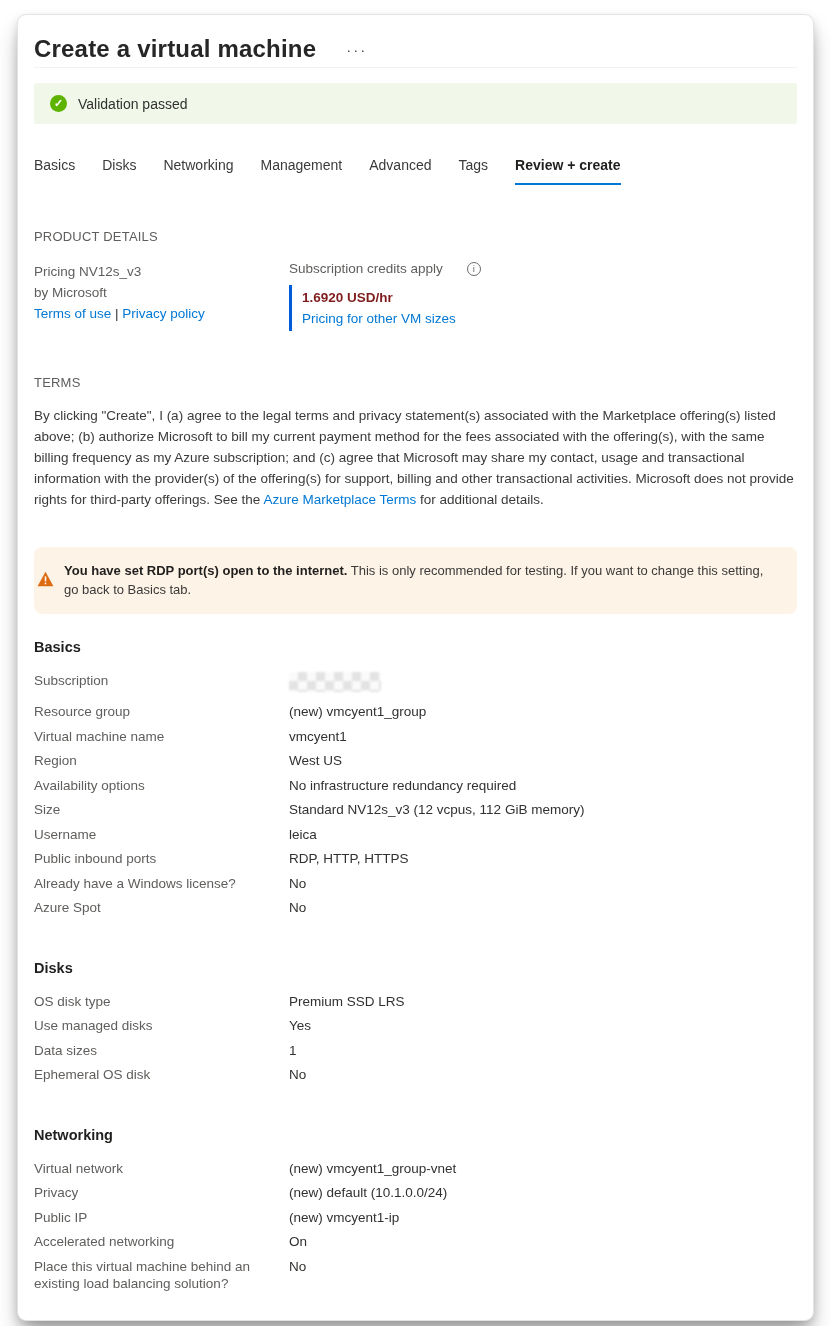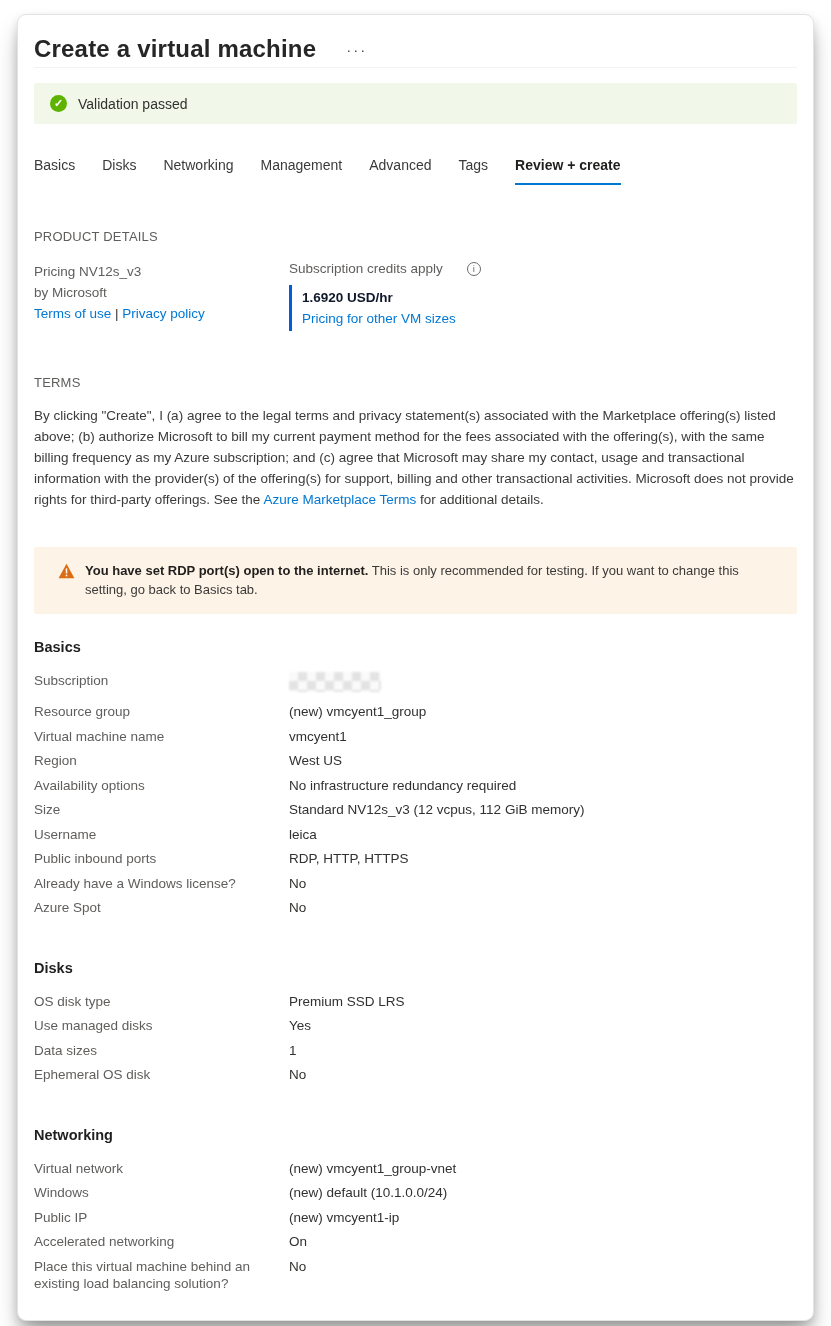--- a/index.html
+++ b/index.html
@@ -37,28 +37,28 @@
   .prod-left { width:255px; font-size:13.5px; color:#605e5c; line-height:21px; }
   .prod-left .links { margin-top:0; }
   a.lnk { color:#0078d4; text-decoration:none; cursor:pointer; }
   .sep { color:#323130; }
   .prod-right { font-size:13.5px; color:#605e5c; }
   .credits { display:flex; align-items:center; gap:24px; }
   .info-icon { width:14px; height:14px; border:1px solid #6b6b6b; border-radius:50%;
                font-size:9.5px; color:#6b6b6b; display:inline-flex; align-items:center;
                justify-content:center; font-style:normal; cursor:pointer; }
   .price-block { margin-top:9px; border-left:3px solid #015cda; padding:2px 0 2px 10px; }
-  .price { font-size:13.5px; font-weight:700; color:#0f172a; line-height:21px; }
+  .price { font-size:13.5px; font-weight:700; color:#7f1d1d; line-height:21px; }
   .price-link { font-size:13.5px; line-height:21px; }
   
   .terms-p { margin-top:15px; font-size:13.5px; line-height:21px; color:#3b3a39;
              max-width:760px; }
   
-  .banner-warn { margin-top:37px; background:#fdf3e7; border-radius:2px;
-                 padding:14px 16px 15px 24px; display:flex; align-items:flex-start; }
+  .banner-warn { margin-top:37px; background:#fdf3e7; border-radius:8px;
+                 padding:14px 16px 15px 3px; display:flex; align-items:center; }
   .warn-icon { flex:none; margin:2px 10px 0 0; }
   .banner-warn .txt { font-size:13px; line-height:19px; color:#3b3a39; max-width:700px; }
   .banner-warn .txt b { color:#201f1e; }
   
   .section { margin-top:25px; }
   .section + .section { margin-top:40px; }
   .section h2 { font-size:14.5px; font-weight:700; color:#201f1e; margin-bottom:13px; }
   .row { display:flex; align-items:flex-start; padding:3.5px 0; font-size:13.5px; line-height:17.5px; }
   .row .lbl { flex:0 0 255px; color:#605e5c; padding-right:12px; }
   .row .val { flex:1; color:#323130; }
@@ -205,21 +205,21 @@
         </div>
     </div>
       <div class="section">
       <h2>Networking</h2>
       <div class="rows">
           <div class="row">
       <span class="lbl">Virtual network</span>
       <span class="val">(new) vmcyent1_group-vnet</span>
     </div>
           <div class="row">
-      <span class="lbl">Windows</span>
+      <span class="lbl">Privacy</span>
       <span class="val">(new) default (10.1.0.0/24)</span>
     </div>
           <div class="row">
       <span class="lbl">Public IP</span>
       <span class="val">(new) vmcyent1-ip</span>
     </div>
           <div class="row">
       <span class="lbl">Accelerated networking</span>
       <span class="val">On</span>
     </div>

